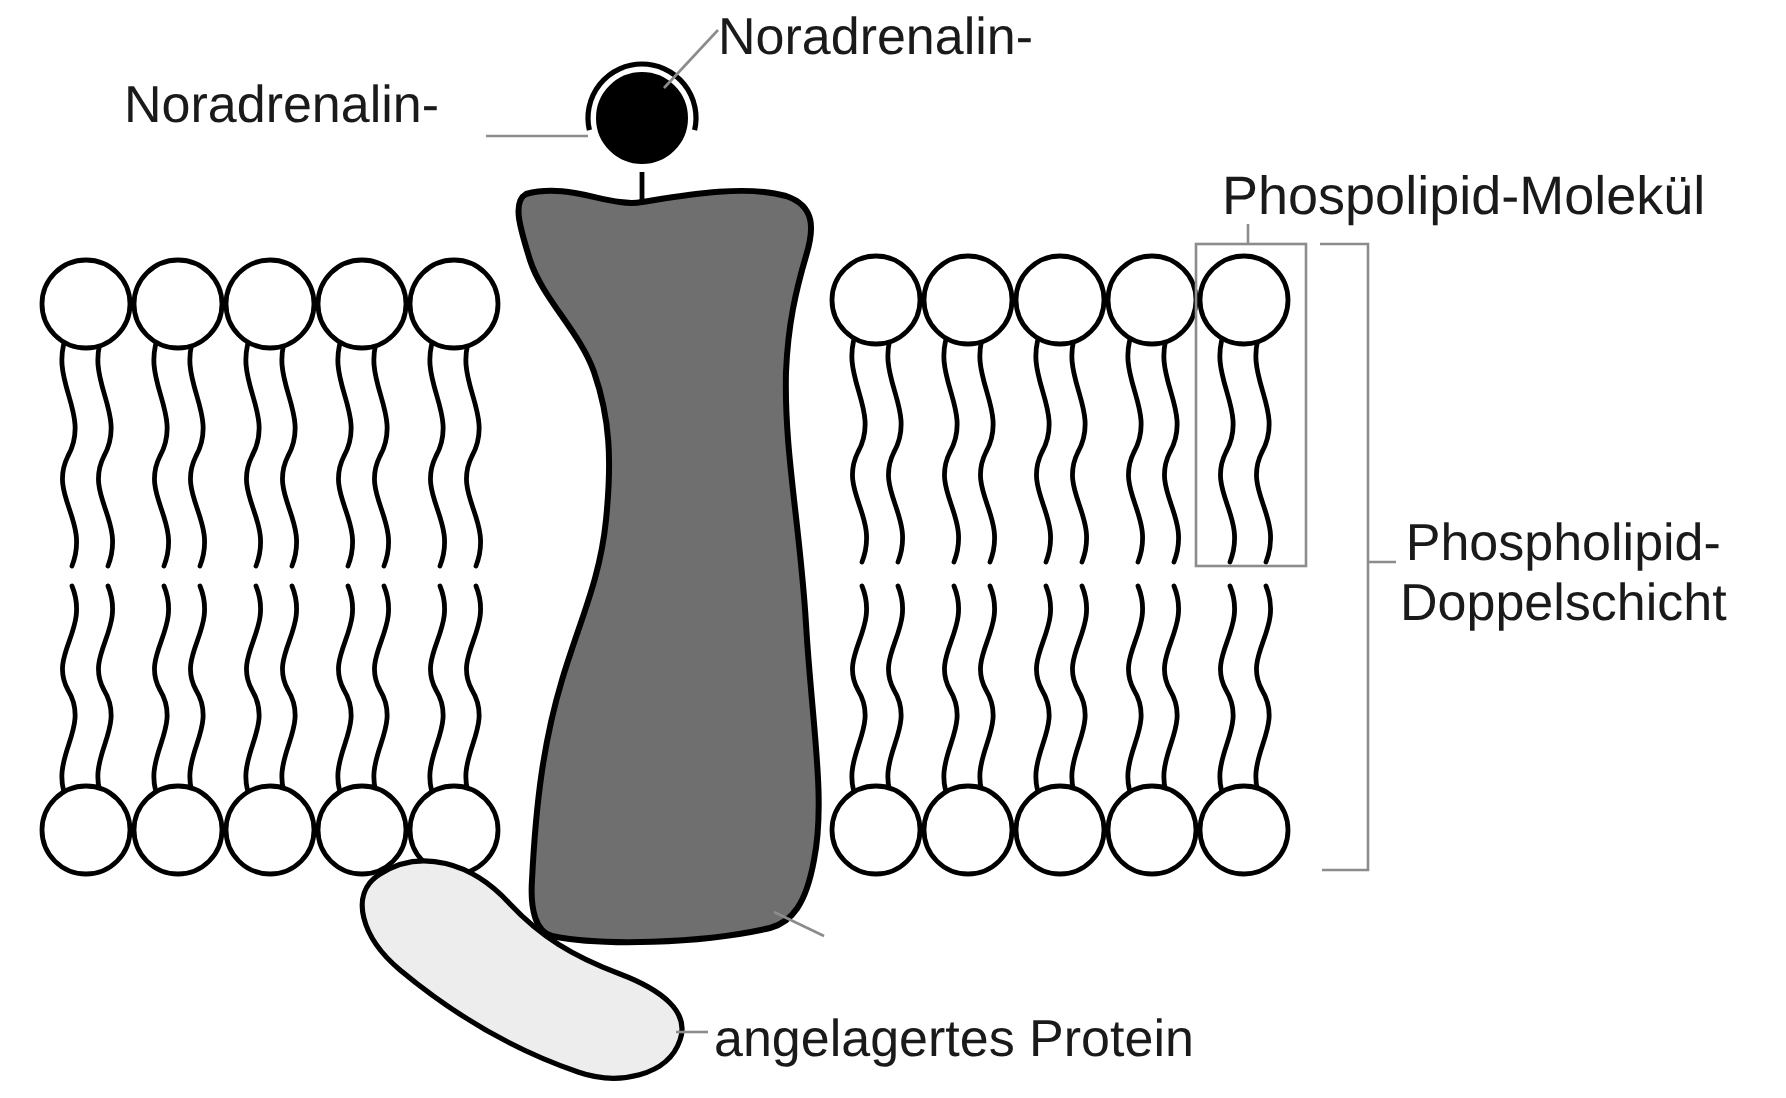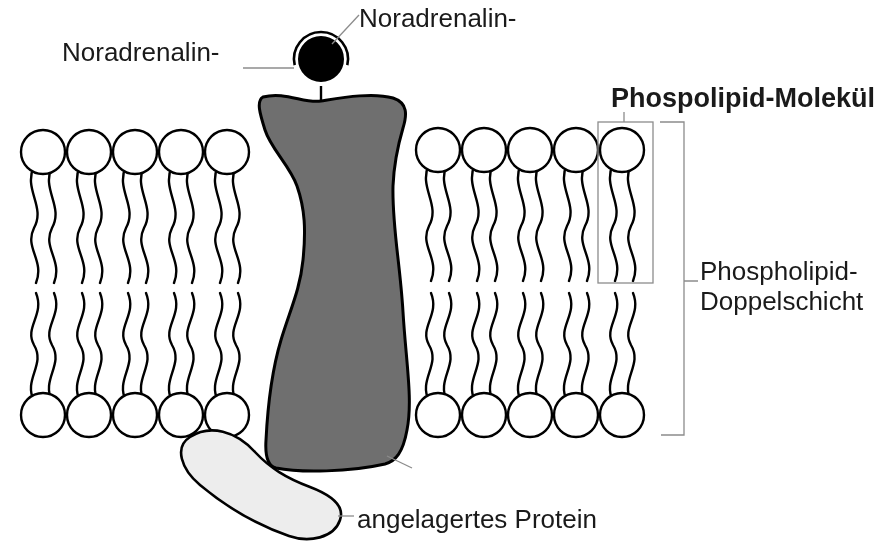--- a/index.html
+++ b/index.html
@@ -7,21 +7,21 @@
   #stage{
     position:relative;width:893px;height:549px;background:#ffffff;overflow:hidden;
   }
   #diagram-svg{position:absolute;left:0;top:0;}
   .label{
     position:absolute;
     font-family:"Liberation Sans",sans-serif;
     font-size:26px;line-height:30px;color:#1a1a1a;
     white-space:nowrap;
   }
-  .label span{display:block;}
+  .label span{display:block;text-align:center;}
   
   .pl-tail{fill:none;stroke:#000000;stroke-width:2.4;stroke-linecap:round;}
   .pl-head{fill:#ffffff;stroke:#000000;stroke-width:2.4;}
   .outline-heavy{stroke:#000000;stroke-width:3;}
   .annot{fill:none;stroke:#8c8c8c;stroke-width:1.3;}
 </style>
 </head>
 <body>
 
 <div id="stage">
@@ -114,21 +114,21 @@
   </svg>
 
   <div class="label" style="left:62px;top:37px;">
     <span>Noradrenalin-</span>
   </div>
 
   <div class="label" style="left:359px;top:3px;">
     <span>Noradrenalin-</span>
   </div>
 
-  <div class="label" style="left:611px;top:83px;font-size:27px;font-weight:bold;">Phospolipid-Molekül</div>
+  <div class="label" style="left:611px;top:83px;font-size:27px;">Phospolipid-Molekül</div>
 
   <div class="label" style="left:700px;top:256px;">
     <span>Phospholipid-</span>
     <span>Doppelschicht</span>
   </div>
 
 
   <div class="label" style="left:357px;top:504px;">angelagertes Protein</div>
 
 </div>

